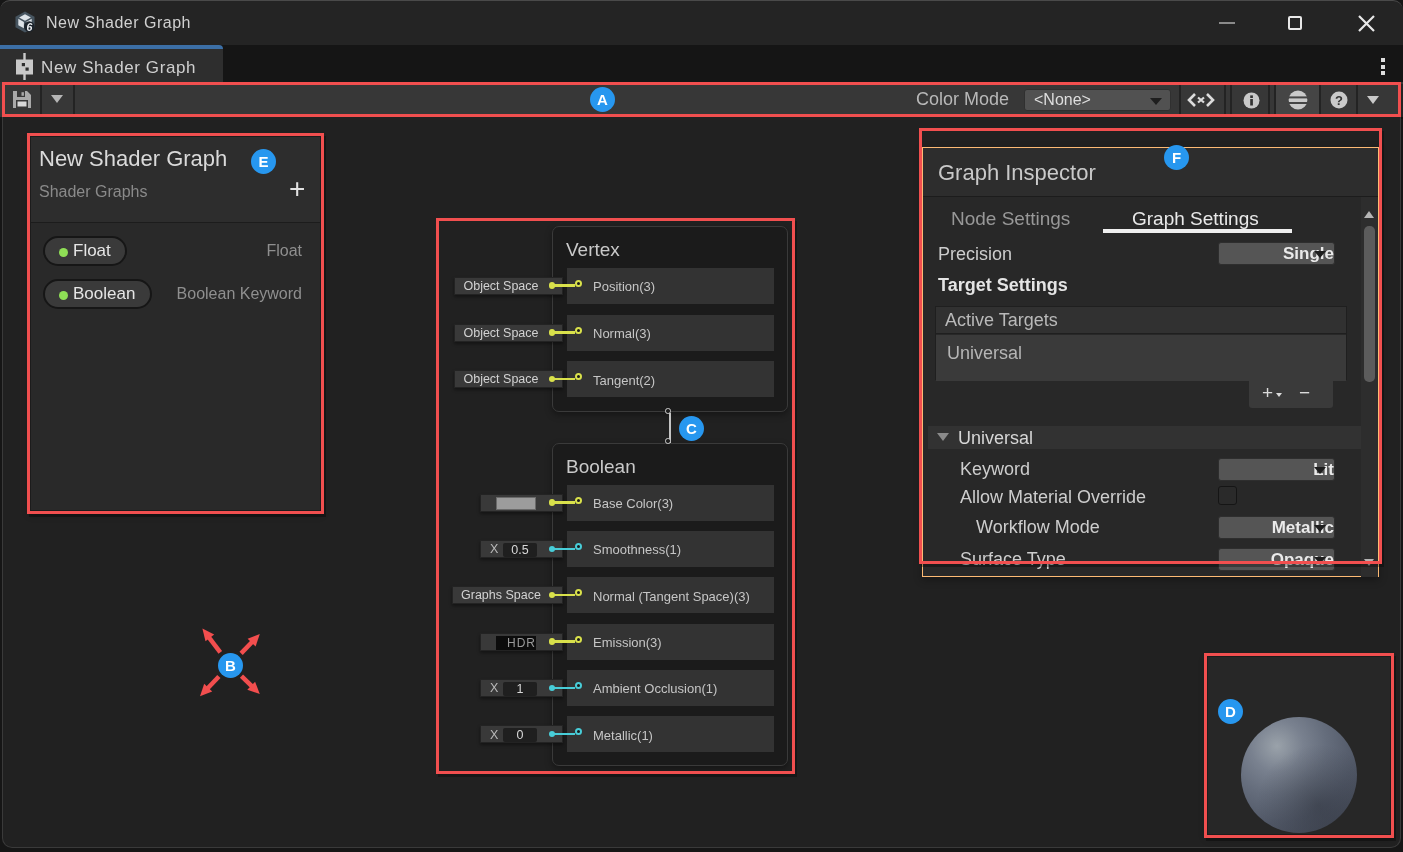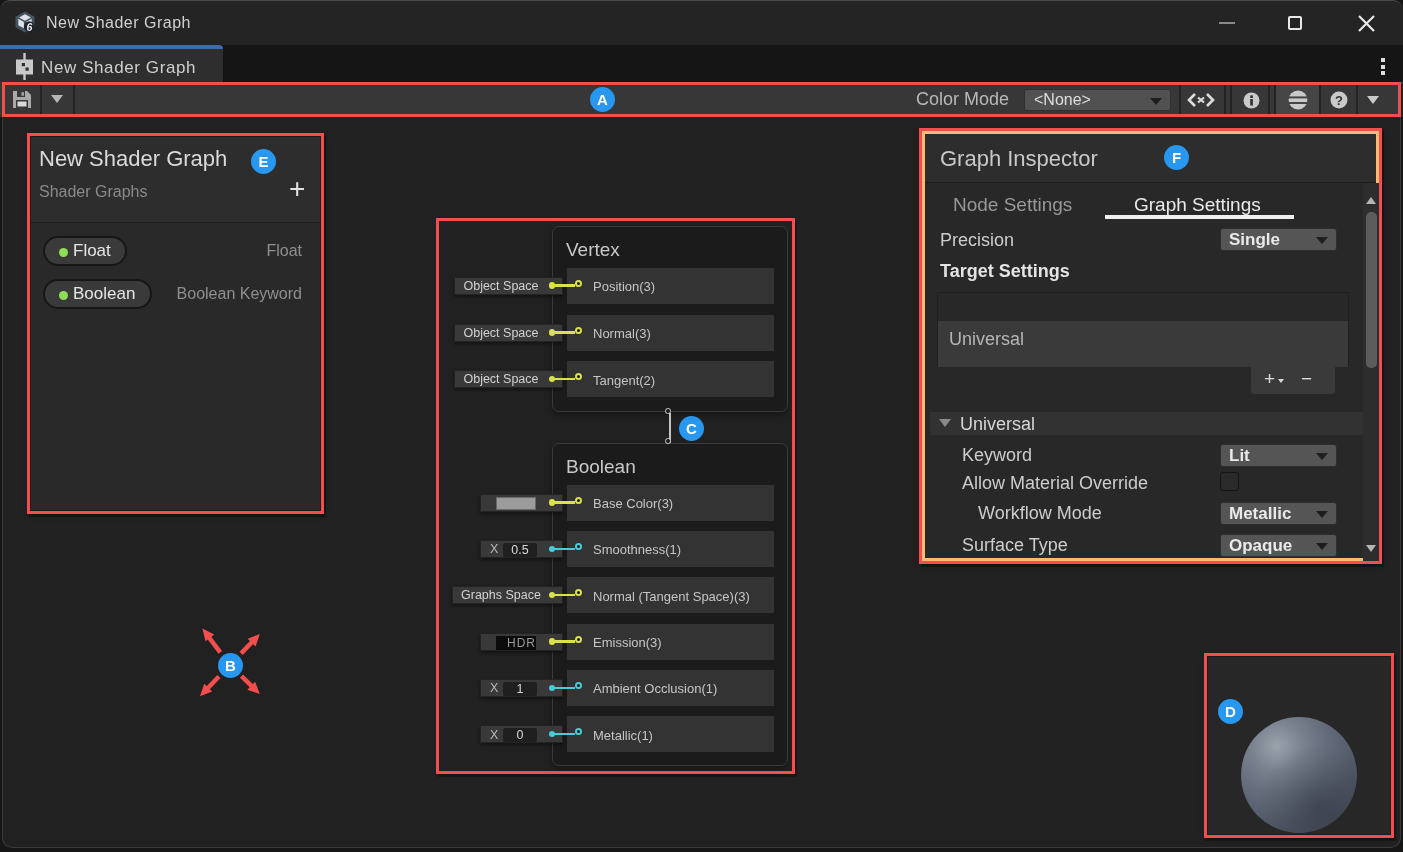--- a/index.html
+++ b/index.html
@@ -41,21 +41,21 @@
   .slot2{position:absolute;left:14.4px;width:206.7px;height:36px;background:#333333;}
   .port{position:absolute;width:7px;height:7px;border-radius:50%;border:2.2px solid #d9e14b;background:#1b1b1b;}
   .port.c{border-color:#48cdd8;}
   .pline{position:absolute;height:2.5px;background:#d9e14b;}
   .pline.c{background:#48cdd8;}
   .ptext{position:absolute;font-size:13px;color:#c6c6c6;}
   .lwidget{position:absolute;height:18px;background:#393939;border:1px solid #232323;font-size:12.5px;color:#d2d2d2;box-shadow:0 2px 3px rgba(0,0,0,0.4);}
   .ldot{position:absolute;width:6.5px;height:6.5px;border-radius:50%;background:#d9e14b;}
   .ldot.c{background:#48cdd8;}
   
-  #insp{position:absolute;left:922px;top:131px;width:457px;height:430px;background:#282828;border:3px solid #fdba74;box-shadow:0 3px 8px rgba(0,0,0,0.3);}
+  #insp{position:absolute;left:922px;top:147px;width:457px;height:430px;background:#282828;border:1px solid #fdba74;box-shadow:0 3px 8px rgba(0,0,0,0.3);text-align:right;}
   #insp-head{position:absolute;left:0;top:0;width:100%;height:49px;background:#2d2d2d;border-bottom:1px solid #1c1c1c;}
   .ilabel{position:absolute;font-size:18px;color:#cdcdcd;}
   .drop{position:absolute;left:295px;width:117px;height:23px;background:#555555;border:1px solid #2e2e2e;border-radius:3px;color:#eaeaea;font-size:17px;font-weight:bold;padding-left:8px;line-height:21px;}
   .droparr{position:absolute;right:8px;top:8px;width:0;height:0;border-left:6px solid transparent;border-right:6px solid transparent;border-top:7px solid #1e1e1e;}
   
   #mp{position:absolute;left:1207px;top:656px;width:184px;height:179px;background:#272727;border:1px solid #1c1c1c;box-shadow:0 3px 8px rgba(0,0,0,0.3);}
   #mp-head{position:absolute;left:0;top:0;width:100%;height:52px;background:#2d2d2d;border-bottom:1px solid #1f1f1f;}
   #sphere{position:absolute;left:33px;top:60px;width:116px;height:116px;border-radius:50%;
     background:radial-gradient(circle at 66% 76%, rgba(10,12,18,0.28), rgba(0,0,0,0) 52%), radial-gradient(circle at 31% 25%, #9aa2aa 0%, #79818f 22%, #656d7c 42%, #535a69 65%, #464c59 88%, #434956 100%);}
 </style></head>
@@ -241,20 +241,23 @@
       <div class="abs" style="left:15px;top:12px;font-size:22px;color:#c9c9c9;">Graph Inspector</div>
     </div>
     <div class="abs" style="left:28px;top:60px;font-size:19px;color:#989898;">Node Settings</div>
     <div class="abs" style="left:209px;top:60px;font-size:19px;color:#e9e9e9;">Graph Settings</div>
     <div class="abs" style="left:180px;top:81px;width:189px;height:3.5px;background:#efefef;"></div>
     <div class="ilabel" style="left:15px;top:96px;">Precision</div>
     <div class="drop" style="top:94px;"><span>Single</span><div class="droparr"></div></div>
     <div class="ilabel" style="left:15px;top:127px;font-weight:bold;color:#e4e4e4;">Target Settings</div>
 
     <div class="abs" style="left:12px;top:158px;width:412px;height:74px;border:1px solid #1f1f1f;">
+      <div class="abs" style="left:0;top:0;width:100%;height:27px;background:#313131;border-bottom:1px solid #1f1f1f;">
+        <div class="ilabel" style="left:9px;top:3px;color:#b9b9b9;">Active Targets</div>
+      </div>
       <div class="abs" style="left:0;top:28px;width:100%;height:46px;background:#3a3a3a;">
         <div class="ilabel" style="left:11px;top:8px;color:#b5b5b5;">Universal</div>
       </div>
     </div>
     <div class="abs" style="left:326px;top:233px;width:84px;height:27px;background:#3a3a3a;border-radius:0 0 3px 3px;">
       <div class="abs" style="left:13px;top:1px;font-size:19px;color:#dadada;">+</div>
         <div class="abs" style="left:27px;top:12px;width:0;height:0;border-left:3.5px solid transparent;border-right:3.5px solid transparent;border-top:4.5px solid #dadada;"></div>
       <div class="abs" style="left:50px;top:1px;font-size:19px;color:#dadada;">−</div>
     </div>
 

